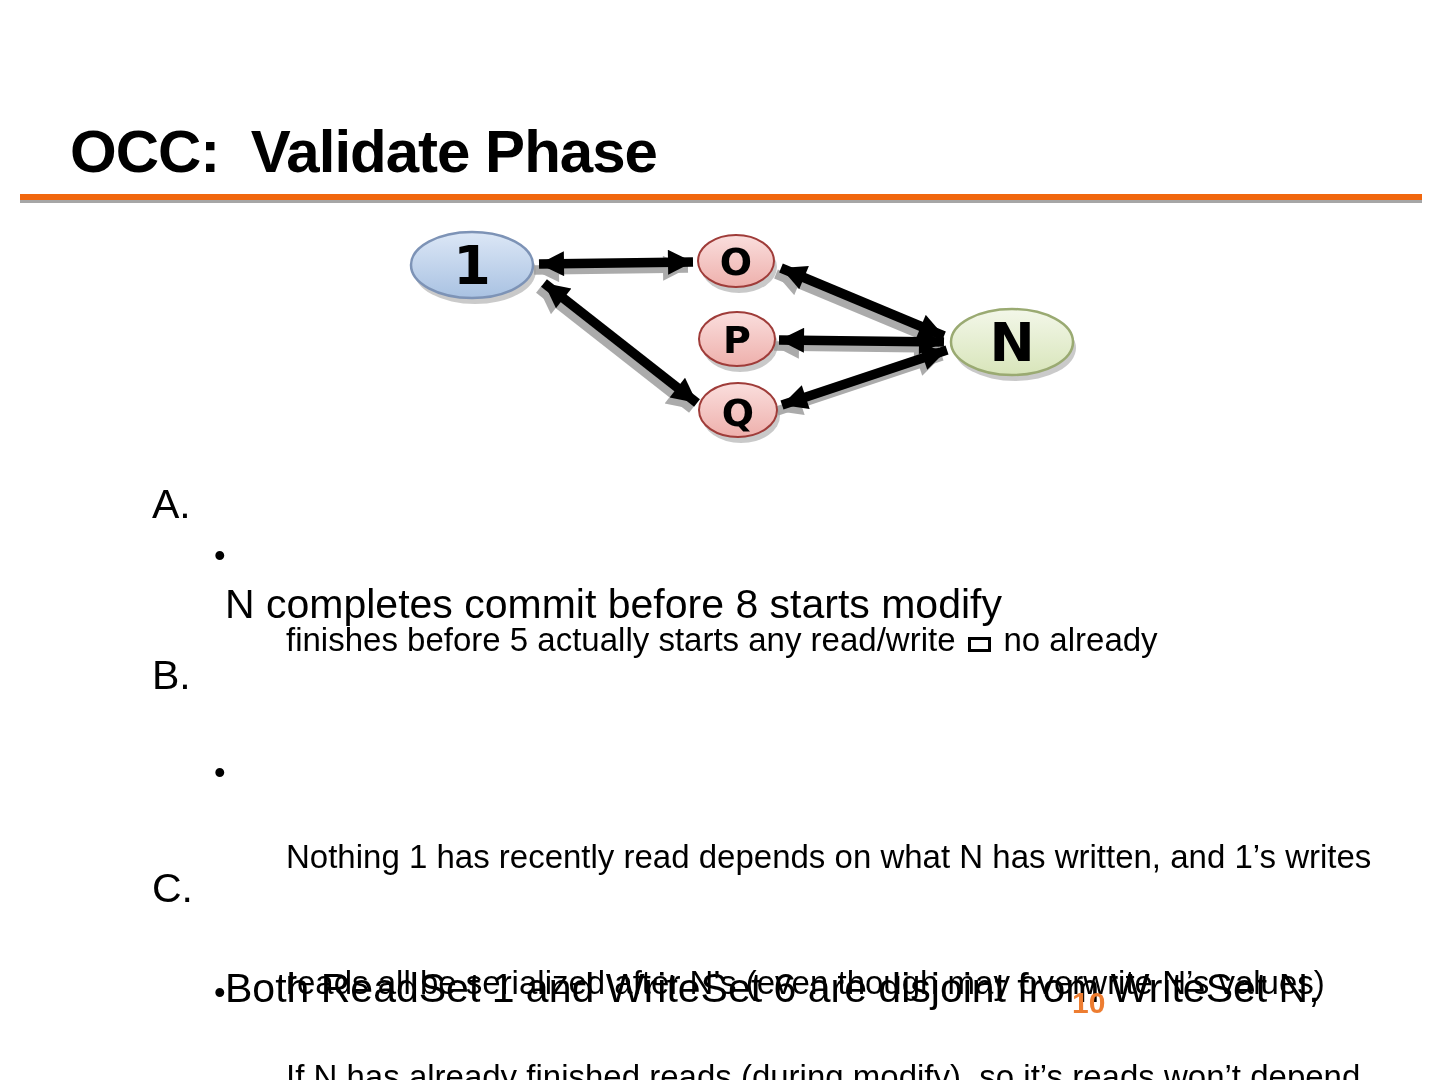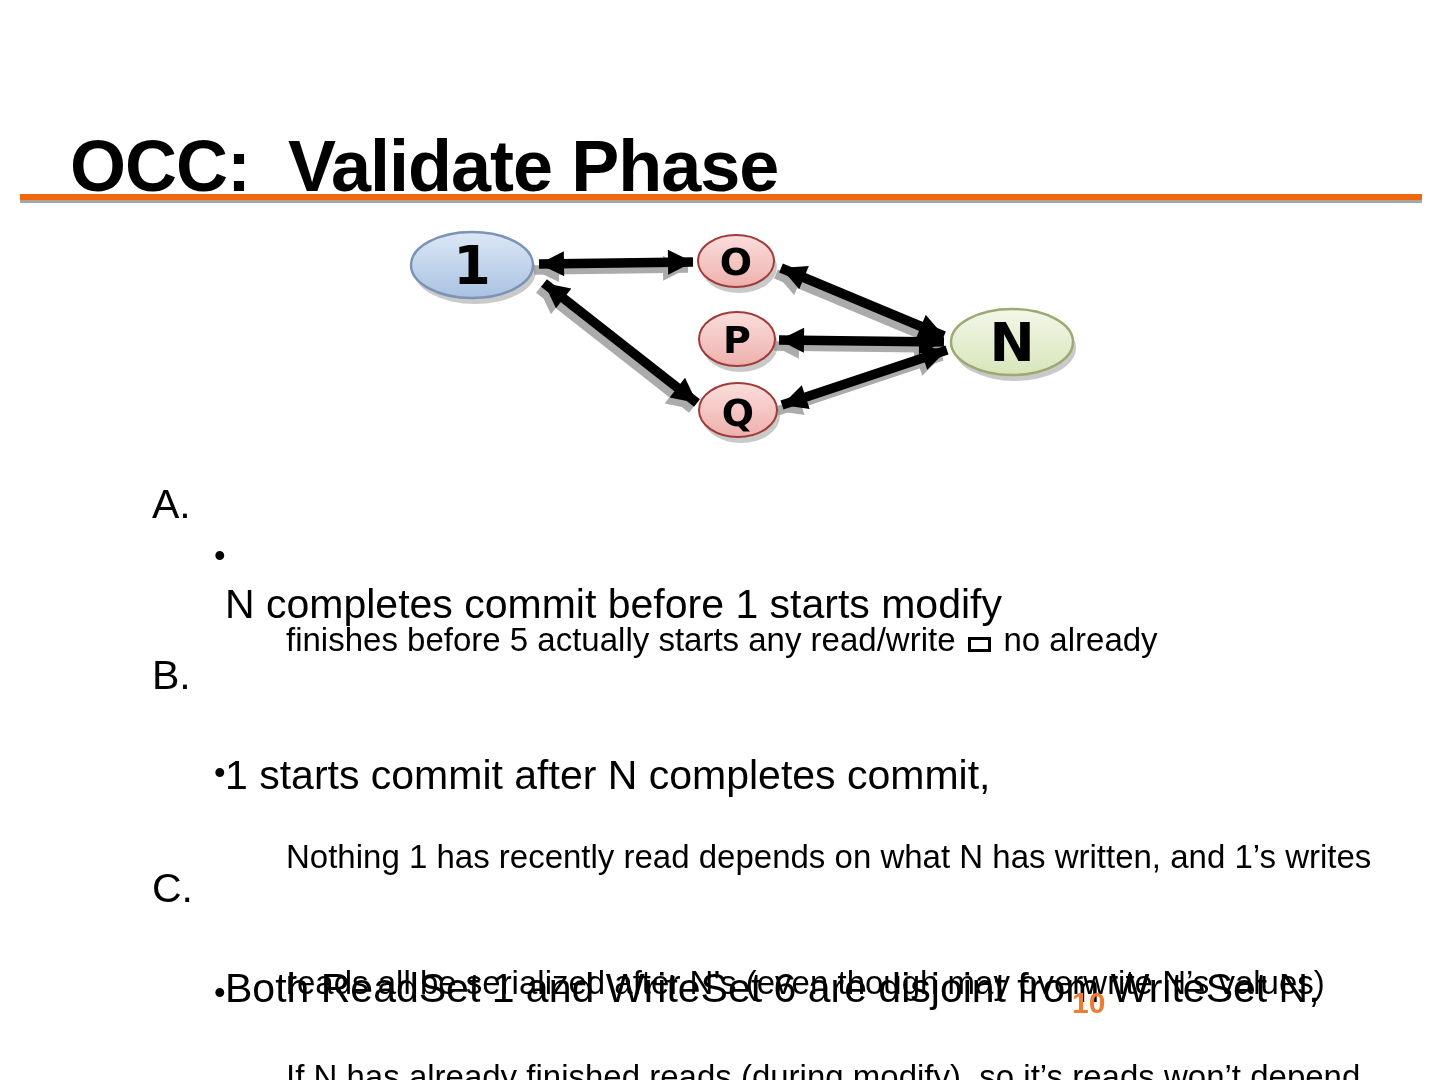--- a/index.html
+++ b/index.html
@@ -1,21 +1,21 @@
 <!DOCTYPE html>
 <html><head>
 <meta charset="utf-8">
 <style>
   html,body{margin:0;padding:0;background:#ffffff;}
   .slide{
     position:relative;width:1440px;height:1080px;background:#ffffff;overflow:hidden;
     font-family:"Liberation Sans","DejaVu Sans",sans-serif;color:#000;
   }
   .title{
-    position:absolute;left:70px;top:82px;font-size:72px;font-weight:700;
+    position:absolute;left:70px;top:82px;font-size:60px;font-weight:700;
     line-height:1;white-space:pre;letter-spacing:-1px;color:#000;
   }
   .rule-accent{position:absolute;left:20px;top:194px;width:1402px;height:6px;}
   .rule-shadow{position:absolute;left:20px;top:200px;width:1402px;height:3px;background:#a6a6a6;}
   .diagram-svg{position:absolute;left:0;top:0;width:1440px;height:1080px;}
   .node-label{font-family:"DejaVu Sans","Liberation Sans",sans-serif;font-weight:700;fill:#000;}
   .sec{
     position:absolute;left:152px;display:flex;align-items:flex-start;
     font-size:41px;line-height:50px;
   }
@@ -110,34 +110,33 @@
     </g>
     <g>
       <ellipse cx="1012" cy="342" rx="61" ry="33" fill="url(#gGreen)" stroke="#9aaa72" stroke-width="2.5"></ellipse>
       <text class="node-label" x="1012" y="361" font-size="54" text-anchor="middle">N</text>
     </g>
   </svg>
 
   <div class="sec" style="top:479px;">
     <span class="lbl">A.</span>
     <div class="ht">
-      <div>N completes commit before 1 starts modify</div>
+      <div>N completes commit before 8 starts modify</div>
     </div>
   </div>
   <div class="bullet" style="top:535px;">
     <span class="dot">•</span>
     <div class="btxt">
       <div><span>finishes before 5 actually starts any read/write</span><span class="boxglyph"></span><span>no already</span></div>
     </div>
   </div>
 
   <div class="sec" style="top:650px;">
     <span class="lbl">B.</span>
     <div class="ht">
-      <div>1 starts commit after N completes commit,</div>
     </div>
   </div>
   <div class="bullet" style="top:752px;">
     <span class="dot">•</span>
     <div class="btxt">
       <div>Nothing 1 has recently read depends on what N has written, and 1’s writes</div>
       <div>reads all be serialized after N’s (even though may overwrite N’s values)</div>
     </div>
   </div>
 

